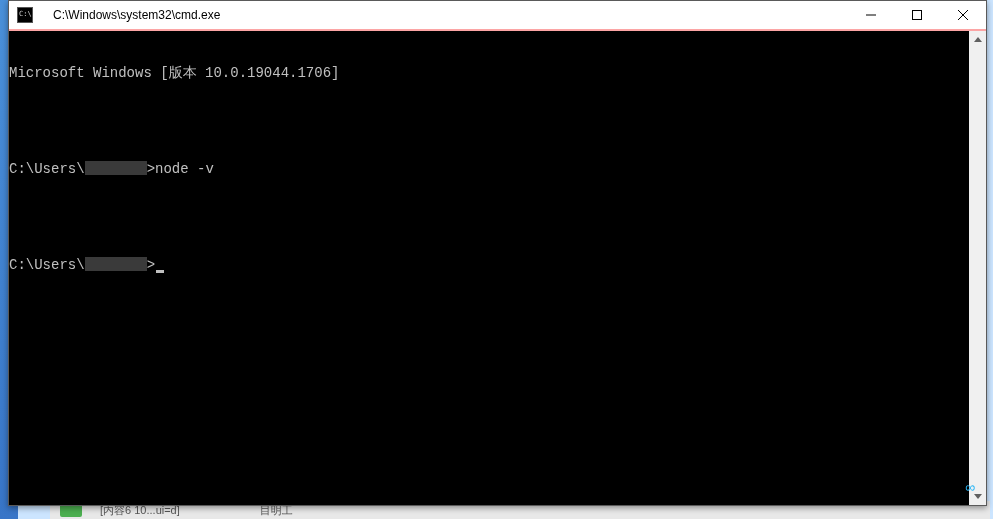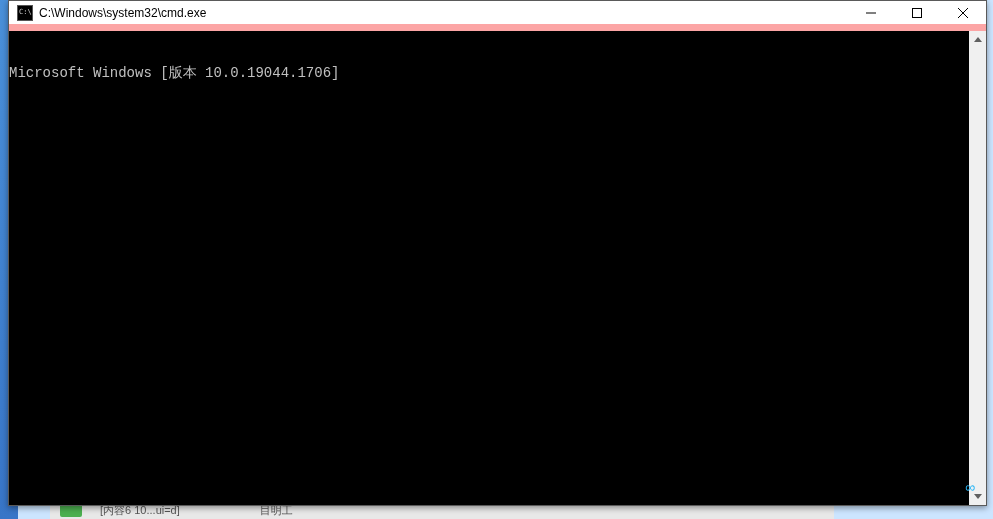--- a/index.html
+++ b/index.html
@@ -14,21 +14,21 @@
     
     .desktop-left {
       position: absolute;
       left: 0; top: 0; bottom: 0;
       width: 18px;
       background: linear-gradient(#4a90d9, #3875c7);
     }
     .taskbar-hint {
       position: absolute;
       left: 50px; bottom: 0;
-      width: 784px; height: 18px;
+      width: 940px; height: 18px;
       background: #e8e8e8;
       display: flex;
       align-items: center;
       font-size: 11px;
       color: #555;
       padding-left: 50px;
       gap: 80px;
     }
     .taskbar-hint .green-box {
       position: absolute;
@@ -48,21 +48,22 @@
       border: 1px solid #5a5a5a;
       display: flex;
       flex-direction: column;
       box-shadow: 0 2px 6px rgba(0,0,0,0.4);
     }
     .titlebar {
       height: 30px;
       background: #fff;
       display: flex;
       align-items: center;
-      border-bottom: 7px solid #fca5a5;
+      border-bottom: 2px solid #fca5a5;
+      gap: 14px;
     }
     .titlebar-icon {
       width: 16px; height: 16px;
       margin-left: 8px;
       margin-right: 6px;
       background: #000;
       border: 1px solid #555;
       position: relative;
       flex-shrink: 0;
     }
@@ -183,21 +184,23 @@
             <line x1="10" y1="0" x2="0" y2="10" stroke="currentColor" stroke-width="1"></line>
           </svg>
       </div>
     </div>
   </div>
 
   <div class="terminal-wrap">
     <div class="terminal">
       <div class="line">Microsoft Windows [版本 10.0.19044.1706]</div>
       <div class="line"></div>
+      <div class="line"><span>C:\Users\</span><span class="redact"></span><span>&gt;node -v</span></div>
       <div class="line"></div>
+      <div class="line"><span>C:\Users\</span><span class="redact"></span><span>&gt;</span><span class="cursor"></span></div>
     </div>
     <div class="scrollbar-v">
       <div class="sb-btn">
         <svg width="8" height="5" viewBox="0 0 8 5">
             <path d="M0 5 L4 0 L8 5 Z" fill="#606060"></path>
           </svg>
       </div>
       <div class="sb-track"></div>
       <div class="sb-btn">
         <svg width="8" height="5" viewBox="0 0 8 5">

